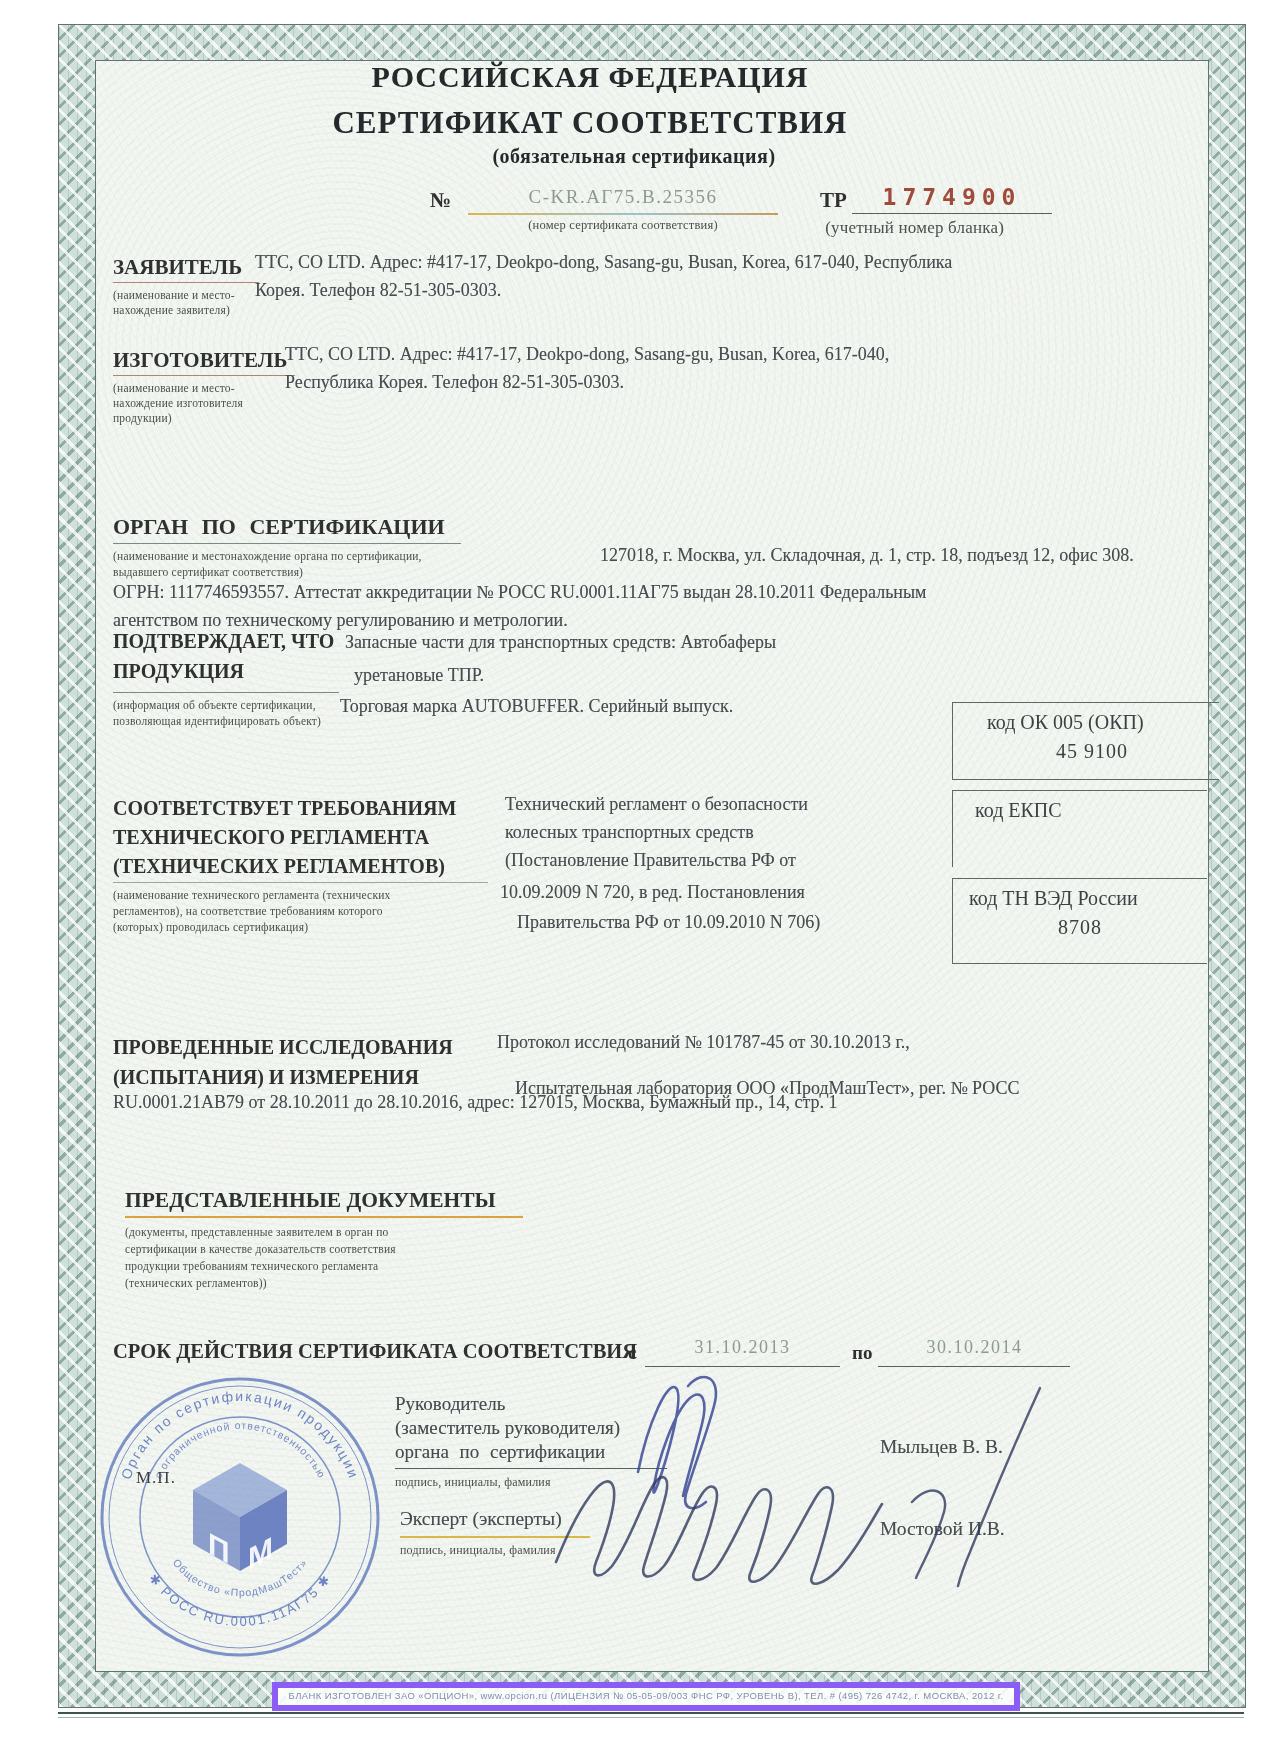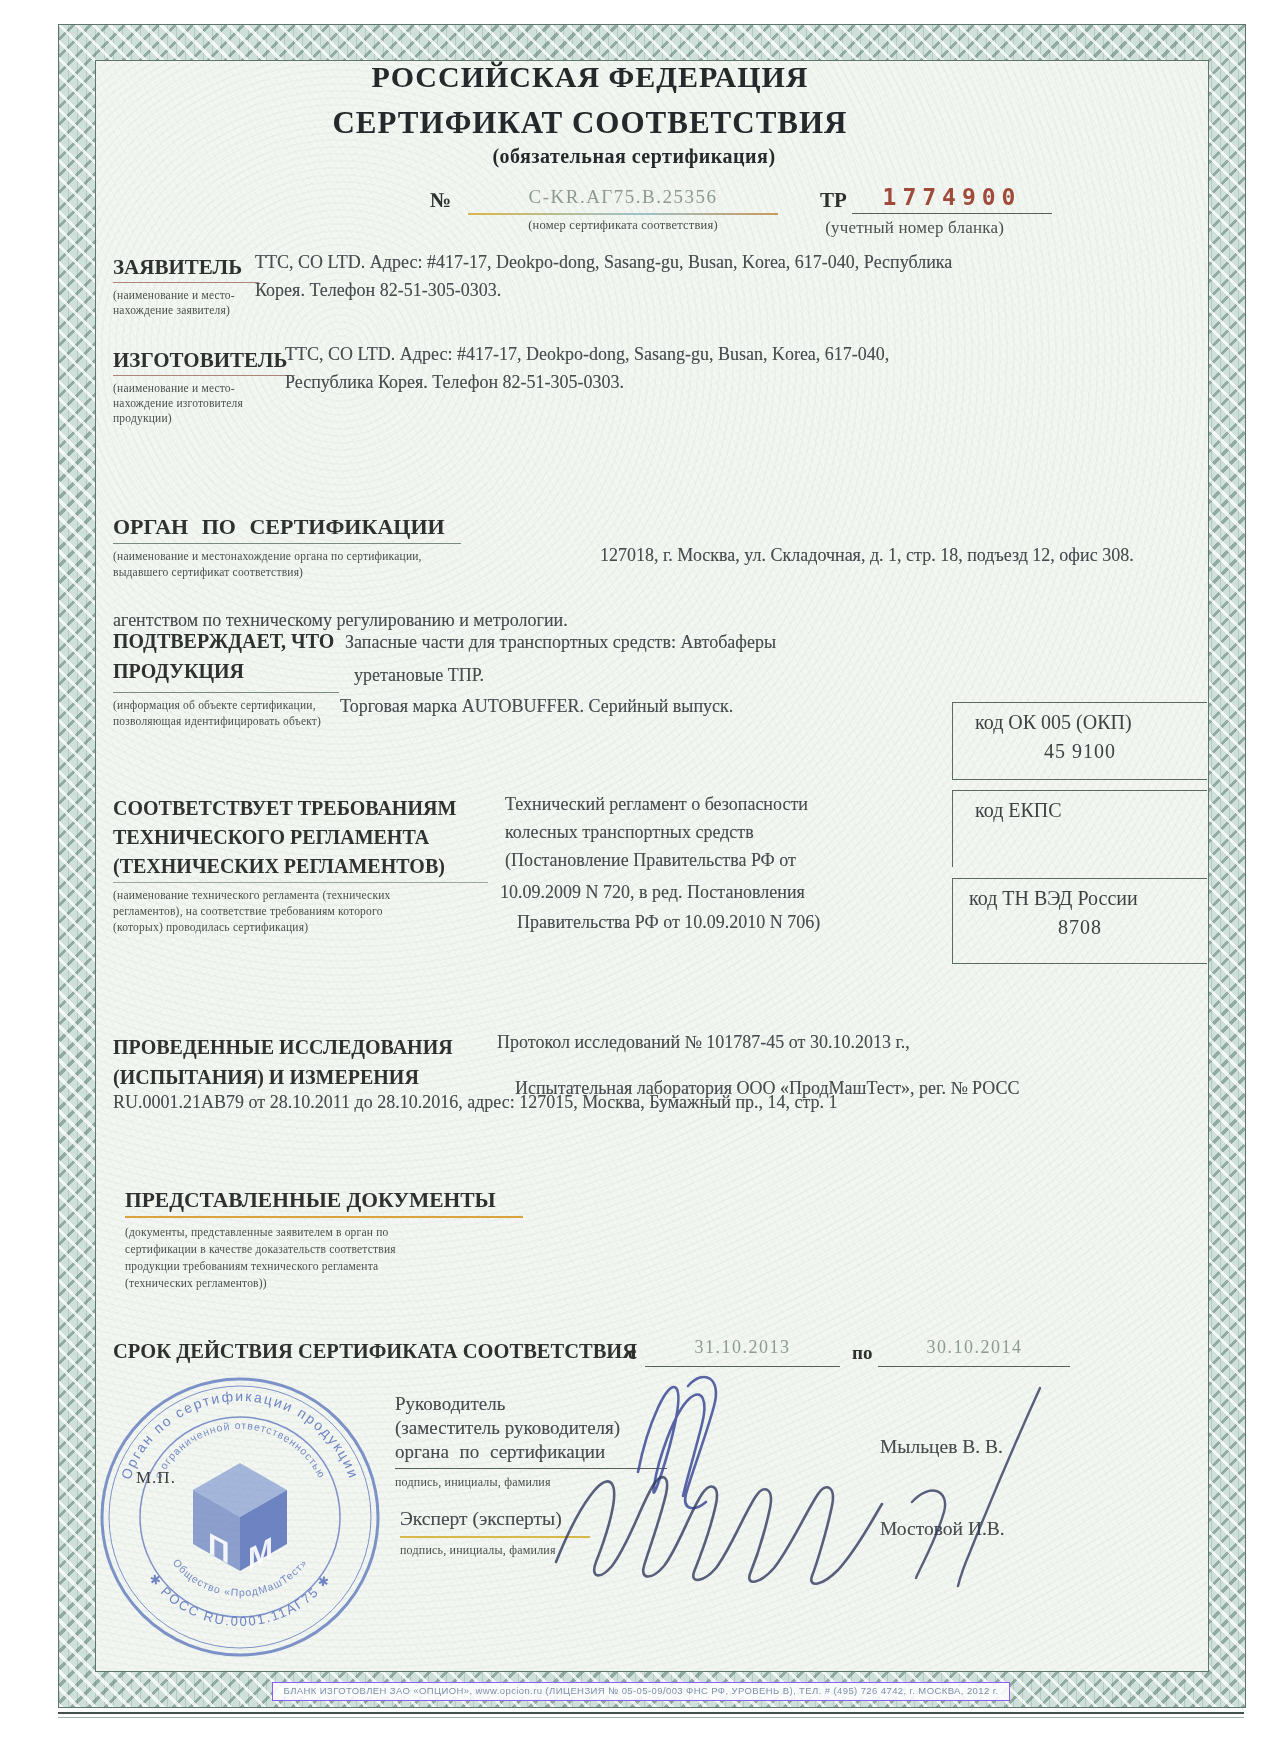--- a/index.html
+++ b/index.html
@@ -41,21 +41,21 @@
   .rule-color{position:absolute;height:2px;background:linear-gradient(90deg,#d9b84a 0%,#9fc2cc 55%,#c99a5a 100%);}
   .rule-orange{position:absolute;height:2px;background:#d9a43e;}
   .rule-red{position:absolute;height:1px;background:#b08578;}
   .ctr{text-align:center;}
   .box{position:absolute;border-top:1px solid #5c6a66;border-left:1px solid #5c6a66;}
   .box-b{border-bottom:1px solid #5c6a66;}
   .box .cap{font-size:20px;color:#3c4243;margin:8px 0 0 22px;}
   .box .code{font-size:20px;color:#3c4243;text-align:center;margin-top:6px;letter-spacing:1px;}
   .fineprint{
     position:absolute;left:272px;top:1682px;width:736px;height:17px;
-    background:rgba(255,255,255,.88);border:1px solid #8b5cf6;
+    background:rgba(255,255,255,.88);border:6px solid #8b5cf6;
     font-family:"Liberation Sans", sans-serif;font-size:9.5px;line-height:16px;
     color:#7e8fab;text-align:center;letter-spacing:.4px;white-space:nowrap;overflow:hidden;
   }
   .stamp-svg{position:absolute;left:90px;top:1362px;}
   .sign-svg{position:absolute;left:520px;top:1352px;}
   .mp{position:absolute;left:136px;top:1468px;font-size:17px;color:#3b3f41;letter-spacing:1px;}
 </style>
 </head>
 <body>
 
@@ -93,32 +93,33 @@
   <div class="abs val" style="left:285px;top:372px;">Республика Корея. Телефон 82-51-305-0303.</div>
   <div class="abs sub" style="left:113px;top:382px;">(наименование и место-</div>
   <div class="abs sub" style="left:113px;top:397px;">нахождение изготовителя</div>
   <div class="abs sub" style="left:113px;top:412px;">продукции)</div>
 
   <div class="abs lbl" style="left:113px;top:514px;font-size:22px;word-spacing:8px;">ОРГАН  ПО  СЕРТИФИКАЦИИ</div>
   <div class="rule" style="left:113px;top:543px;width:348px;"></div>
   <div class="abs sub" style="left:113px;top:550px;">(наименование и местонахождение органа по сертификации,</div>
   <div class="abs val" style="left:600px;top:545px;">127018, г. Москва, ул. Складочная, д. 1, стр. 18, подъезд 12, офис 308.</div>
   <div class="abs sub" style="left:113px;top:566px;">выдавшего сертификат соответствия)</div>
+  <div class="abs val" style="left:113px;top:582px;">ОГРН: 1117746593557. Аттестат аккредитации № РОСС RU.0001.11АГ75 выдан 28.10.2011 Федеральным</div>
   <div class="abs val" style="left:113px;top:610px;">агентством по техническому регулированию и метрологии.</div>
 
   <div class="abs lbl" style="left:113px;top:630px;font-size:20px;">ПОДТВЕРЖДАЕТ, ЧТО</div>
   <div class="abs lbl" style="left:113px;top:660px;font-size:20px;">ПРОДУКЦИЯ</div>
   <div class="abs val" style="left:345px;top:632px;">Запасные части для транспортных средств: Автобаферы</div>
   <div class="abs val" style="left:345px;top:665px;margin-left:9px;">уретановые ТПР.</div>
   <div class="rule" style="left:113px;top:692px;width:226px;"></div>
   <div class="abs sub" style="left:113px;top:699px;">(информация об объекте сертификации,</div>
   <div class="abs sub" style="left:113px;top:715px;">позволяющая идентифицировать объект)</div>
   <div class="abs val" style="left:340px;top:696px;">Торговая марка AUTOBUFFER. Серийный выпуск.</div>
 
-  <div class="box box-b" style="left:952px;top:702px;width:254px;height:76px;">
+  <div class="box box-b" style="left:952px;top:702px;width:254px;height:76px;padding-left:12px;">
     <div class="cap">код ОК 005 (ОКП)</div>
     <div class="code">45 9100</div>
   </div>
   <div class="box" style="left:952px;top:790px;width:254px;height:76px;">
     <div class="cap">код ЕКПС</div>
   </div>
   <div class="box box-b" style="left:952px;top:878px;width:254px;height:84px;">
     <div class="cap" style="margin-left:16px;">код ТН ВЭД России</div>
     <div class="code">8708</div>
   </div>

